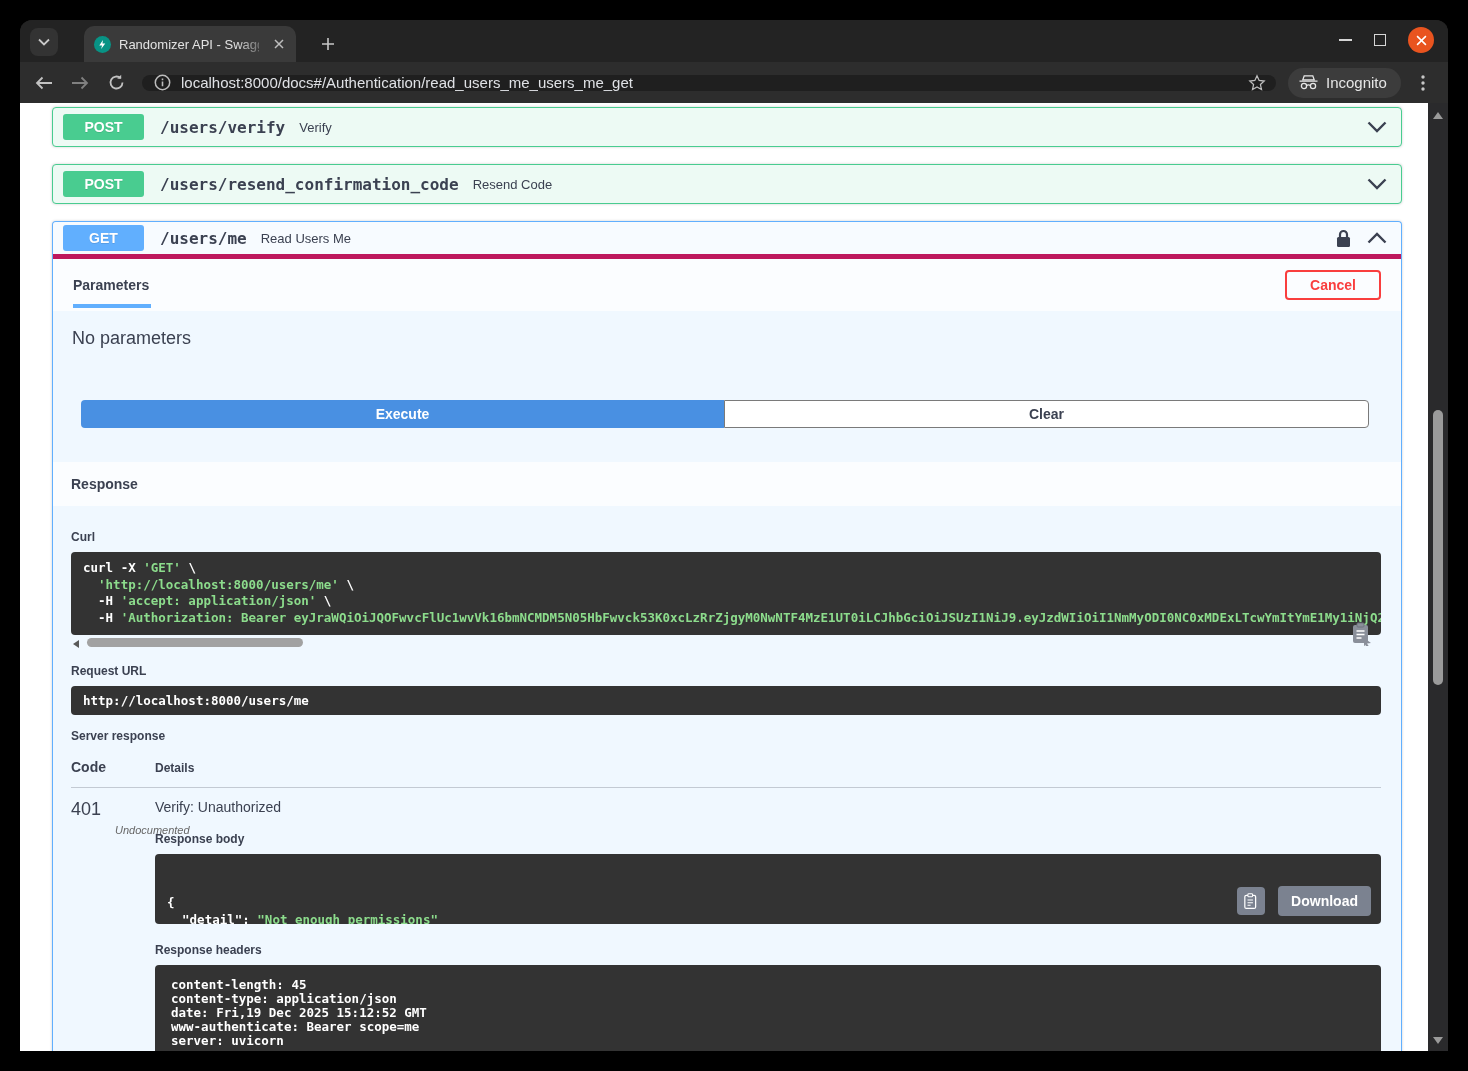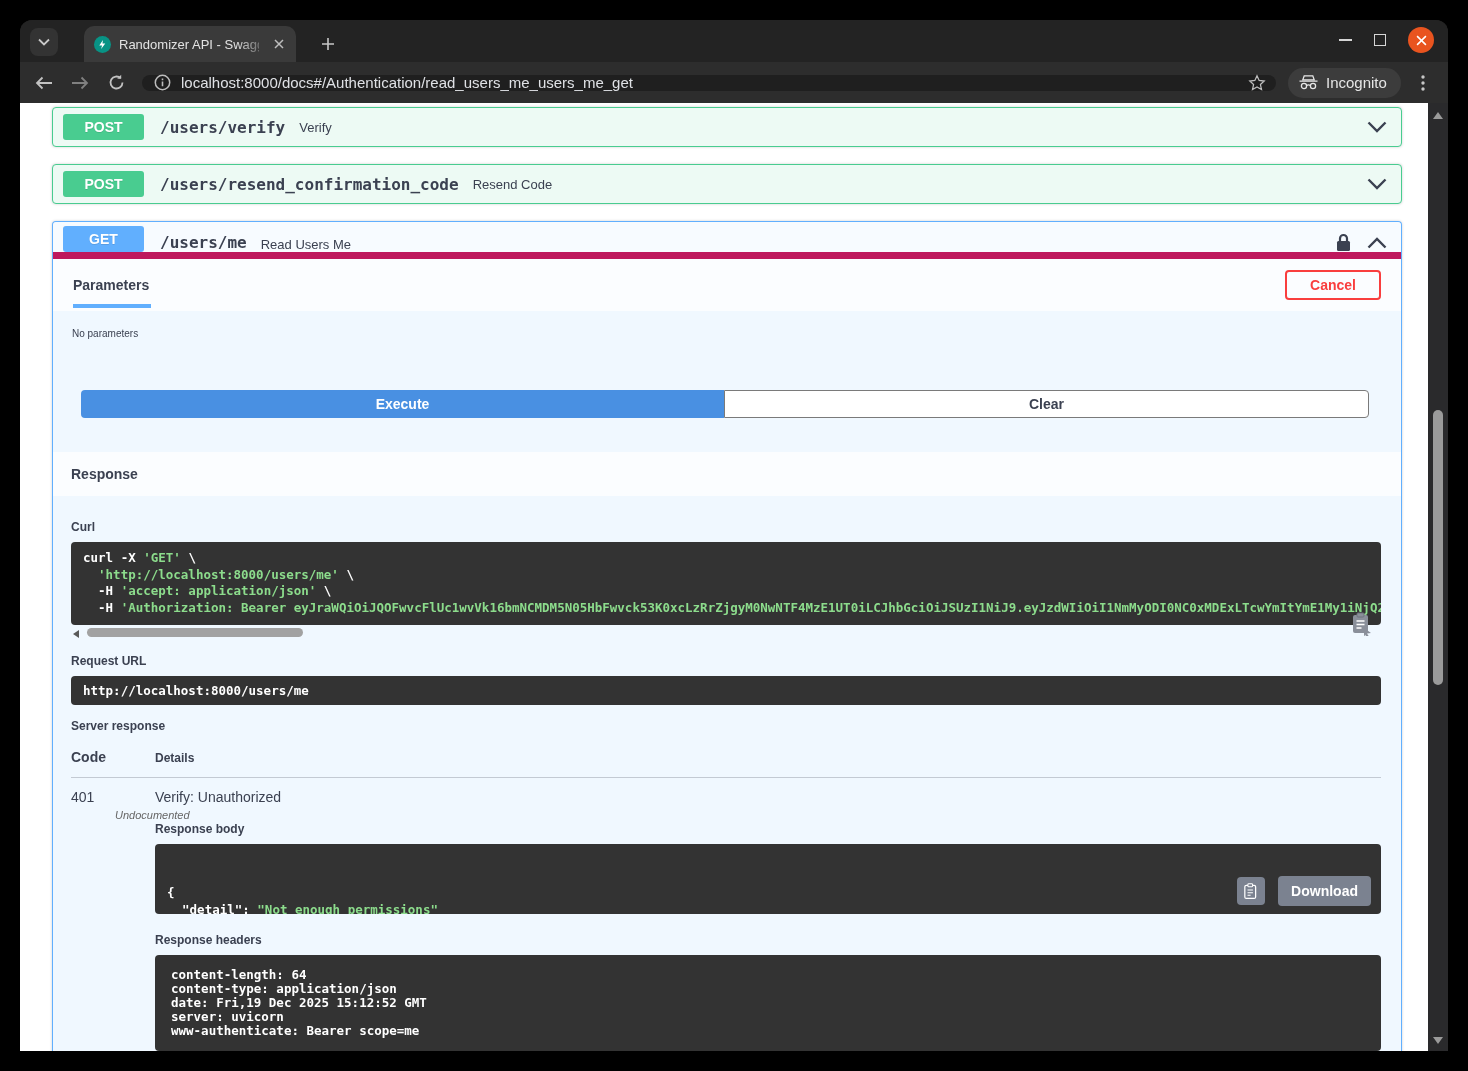--- a/index.html
+++ b/index.html
@@ -44,38 +44,38 @@
 
   
   .page { position:relative; height:948px; background:#fff; overflow:hidden; color:#3b4151; }
   .page-inner { padding-top:4px; }
 
   .opblock { margin:0 46px 17px 32px; border-radius:4px; box-shadow:0 0 3px rgba(0,0,0,.19); }
   .opblock-post { border:1px solid #49cc90; background:#edfaf4; }
   .opblock-get  { border:1px solid #61affe; border-bottom:none; background:#f0f8ff;
                   border-radius:4px 4px 0 0; height:840px; margin-bottom:0; overflow:hidden; }
   .op-summary { height:38px; display:flex; align-items:center; padding:0 10px; }
-  .opblock-get .op-summary { height:37px; border-bottom:7px solid #be185d; background:rgba(255,255,255,.45);align-items:flex-end; }
+  .opblock-get .op-summary { height:37px; border-bottom:5px solid #be185d; background:rgba(255,255,255,.45); }
   .method-badge { min-width:81px; height:26px; border-radius:3px; color:#fff; font-weight:bold;
                   font-size:14px; display:flex; align-items:center; justify-content:center; padding:0 10px;
                   text-shadow:0 1px 0 rgba(0,0,0,.1); }
   .badge-post { background:#49cc90; }
   .badge-get  { background:#61affe; }
   .op-path { font-family:"DejaVu Sans Mono", monospace; font-weight:bold; font-size:16px; margin-left:16px; color:#3b4151; }
   .op-desc { font-size:13px; margin-left:14px; color:#3b4151; }
   .op-right { margin-left:auto; display:flex; align-items:center; gap:16px; padding-right:4px; }
 
   .section-header { background:rgba(255,255,255,.75); height:52px; display:flex; align-items:center;
                     padding:0 20px; }
   .tab-item { font-weight:bold; font-size:14px; color:#3b4151; border-bottom:4px solid #61affe;
               padding:15px 2px 11px 0; }
   .cancel-btn { margin-left:auto; width:96px; height:30px; border:2px solid #f93e3e; border-radius:4px;
                 color:#f93e3e; font-weight:bold; font-size:14px; background:transparent;
                 display:flex; align-items:center; justify-content:center; }
-  .no-params { margin:17px 1px 0 19px; font-size:10px; }
+  .no-params { margin:17px 1px 0 19px; font-size:18px; }
 
   .exec-row { margin:51px 32px 0 28px; display:flex; height:28px; }
   .exec-btn { flex:1; background:#4990e2; border:none; border-radius:4px 0 0 4px; color:#fff;
               font-weight:bold; font-size:14px; display:flex; align-items:center; justify-content:center; }
   .clear-btn { flex:1; background:#fff; border:1px solid #7a7a7a; border-radius:0 4px 4px 0; color:#3b4151;
                font-weight:bold; font-size:14px; display:flex; align-items:center; justify-content:center; }
 
   .responses-band { margin-top:34px; background:rgba(255,255,255,.75); height:44px; display:flex;
                     align-items:center; padding:0 18px; }
   .band-title { font-weight:bold; font-size:14px; color:#3b4151; }
@@ -99,21 +99,21 @@
                 display:flex; align-items:center; justify-content:center; }
 
   .requrl-block { margin-top:8px; padding:7px 12px; }
   .gap12 { margin-top:12px; }
   .thead { margin-top:16px; display:flex; align-items:flex-end; border-bottom:1px solid rgba(59,65,81,.25);
            padding-bottom:12px; }
   .col-code { width:84px; font-weight:bold; font-size:14px; }
   .col-details { font-weight:bold; font-size:12px; }
   .resp-row { margin-top:11px; display:flex; }
   .resp-left { width:84px; flex:0 0 84px; }
-  .status-code { font-size:14px; }
+  .status-code { font-size:18px; }
   .undoc { margin-top:4px; font-size:11px; font-style:italic; color:#666;
            font-family:Liberation Sans, sans-serif;margin-left:44px; }
   .resp-right { flex:1; }
   .error-text { font-size:14px; }
   .lbl-gap { margin-top:17px; }
   .body-block { margin-top:8px; position:relative; padding:8px 0 8px 12px; line-height:16.5px; height:70px; }
   .body-actions { position:absolute; right:10px; bottom:8px; display:flex; align-items:center; gap:13px; }
   .copy-btn { width:28px; height:28px; background:#7b8290; border-radius:4px; border:none;
               display:flex; align-items:center; justify-content:center; }
   .download-btn { height:30px; background:#7b8290; border-radius:4px; border:none; color:#fff;
@@ -330,21 +330,21 @@
                         <rect x="1" y="3" width="14" height="17" rx="2" fill="none" stroke="#fff" stroke-width="1.6"></rect>
                         <rect x="5" y="1" width="6" height="4" rx="1" fill="#7b8290" stroke="#fff" stroke-width="1.3"></rect>
                         <path d="M4.5 9 h7 M4.5 12.5 h7 M4.5 16 h4" stroke="#fff" stroke-width="1.3"></path>
                       </svg>
                     </button>
                     <button class="download-btn">Download</button>
                   </div>
                 </div>
 
                 <div class="mini-label" style="margin-top:19px;">Response headers</div>
-                <div class="codeblock headers-block"><div class="code-line">content-length: 64</div><div class="code-line">content-type: application/json</div><div class="code-line">date: Fri,19 Dec 2025 15:12:52 GMT</div><div class="code-line">server: uvicorn</div><div class="code-line">www-authenticate: Bearer scope=me</div></div>
+                <div class="codeblock headers-block"><div class="code-line">content-length: 45</div><div class="code-line">content-type: application/json</div><div class="code-line">date: Fri,19 Dec 2025 15:12:52 GMT</div><div class="code-line">www-authenticate: Bearer scope=me</div><div class="code-line">server: uvicorn</div></div>
               </div>
             </div>
           </div>
 
         </div>
 
       </div>
 
       <div class="vscroll">
         <span class="vscroll-up"></span>

